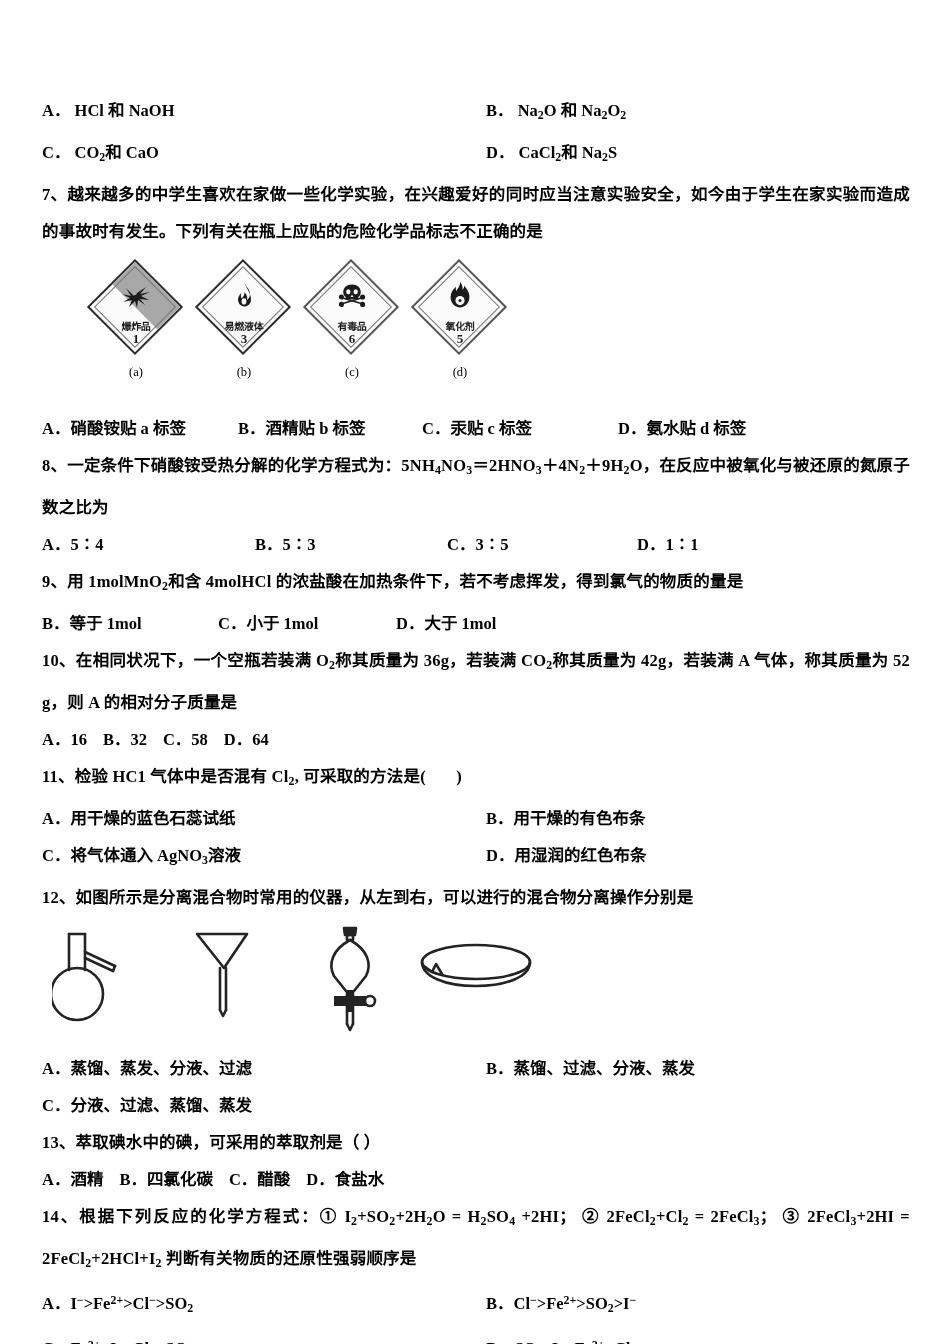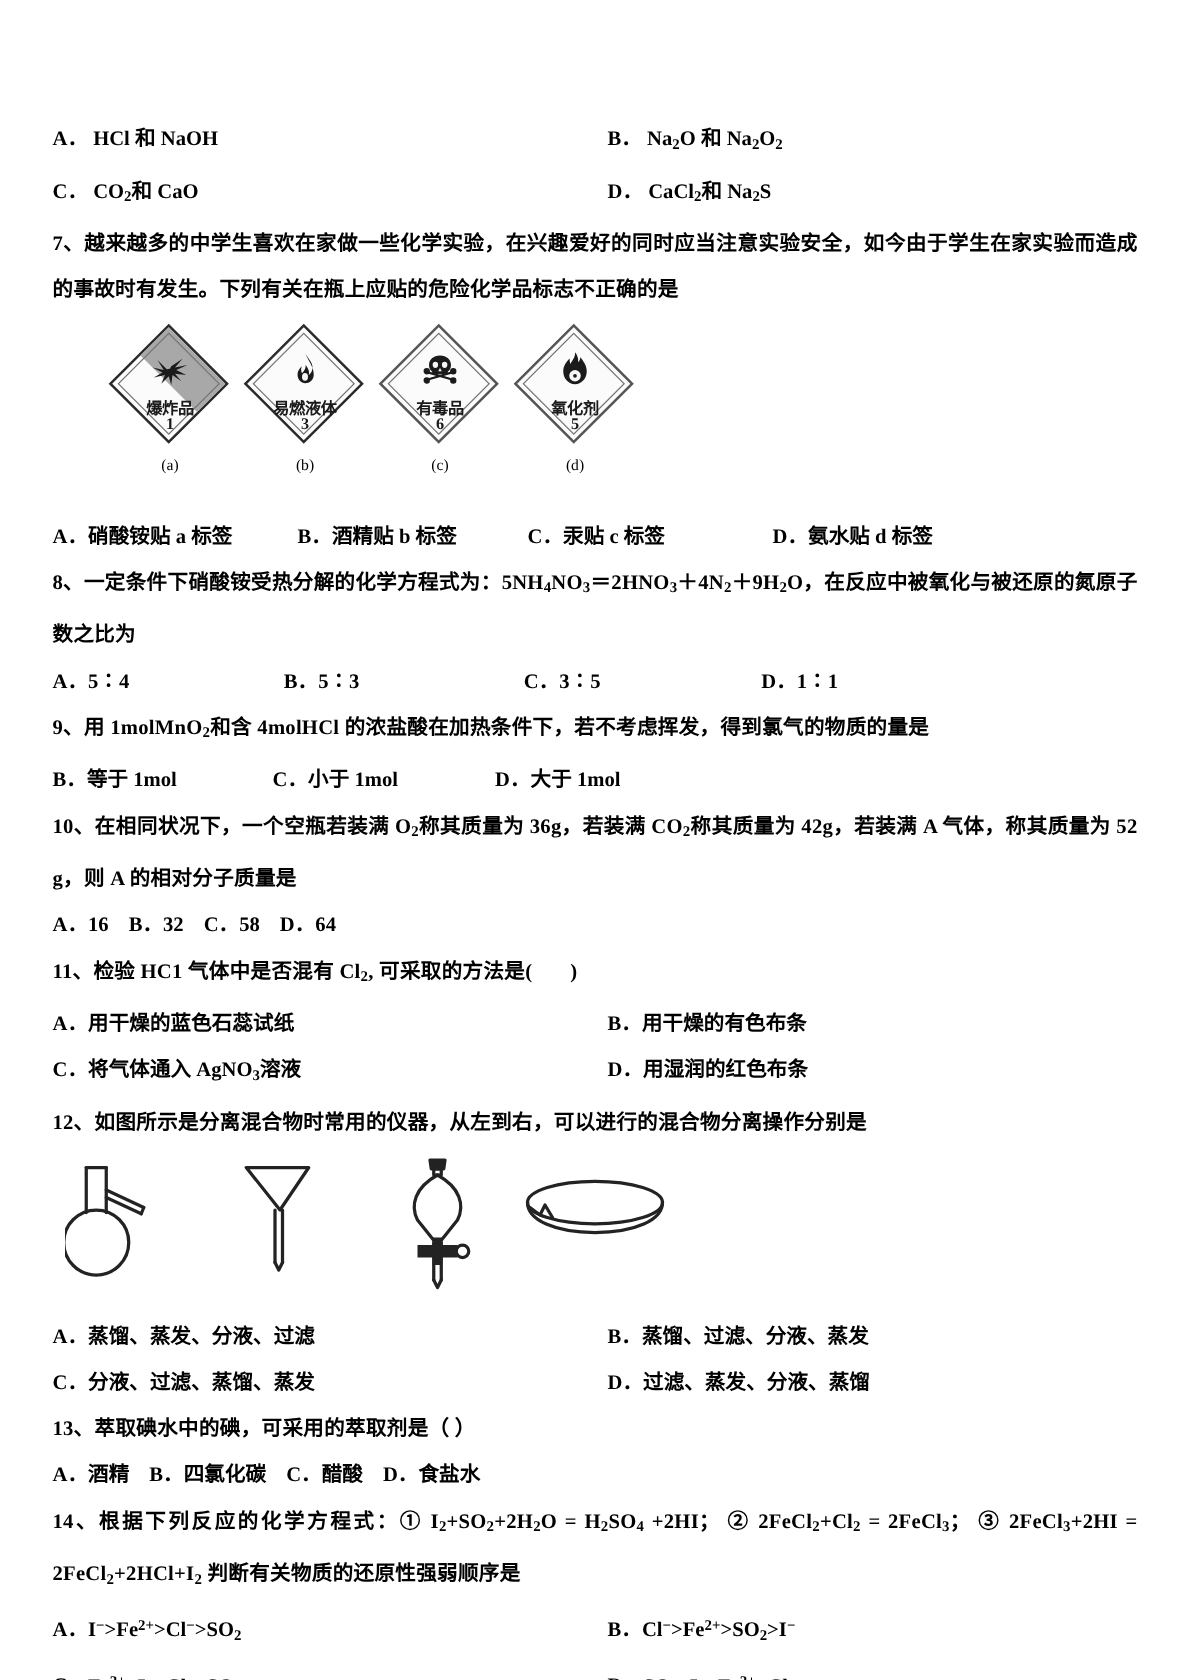--- a/index.html
+++ b/index.html
@@ -59,21 +59,21 @@
   .spacer-14 { height: 14px; }
 
   
   .opt-quad {
     display: flex;
     font-size: 16.5px;
     line-height: 37px;
     font-weight: 700;
   }
   .opt-quad .q1 { flex: 0 0 185px; }
-  .opt-quad .q2 { flex: 0 0 192px; }
+  .opt-quad .q2 { flex: 0 0 192px; margin-left: 28px; }
   .opt-quad .q3 { flex: 0 0 190px; }
   .opt-quad .q4 { flex: 0 0 auto; }
 
   .opt-q7 {
     display: flex;
     font-size: 16.5px;
     line-height: 37px;
     font-weight: 700;
   }
   .opt-q7 .s1 { flex: 0 0 196px; }
@@ -157,21 +157,21 @@
     pointer-events: none;
   }
   .hz-glyph {
     height: 34px;
     display: flex;
     align-items: flex-end;
     justify-content: center;
     margin-top: 6px;
   }
   .hz-name {
-    font-size: 13px;
+    font-size: 10px;
     font-weight: 700;
     line-height: 11px;
     letter-spacing: -0.3px;
     color: #1a1a1a;
     margin-top: 12px;
   }
   .hz-num {
     font-size: 13px;
     font-weight: 700;
     line-height: 14px;
@@ -472,23 +472,20 @@
         <span>A．</span><span>蒸馏、蒸发、分液、过滤</span>
       </div>
       <div class="col right">
         <span>B．</span><span>蒸馏、过滤、分液、蒸发</span>
       </div>
     </div>
     <div class="opt-row">
       <div class="col">
         <span>C．</span><span>分液、过滤、蒸馏、蒸发</span>
       </div>
-      <div class="col right">
-        <span>D．</span><span>过滤、蒸发、分液、蒸馏</span>
-      </div>
     </div>
 
     <div class="qline">
       <span>13、</span><span>萃取碘水中的碘，可采用的萃取剂是（        ）</span>
     </div>
 
     <div class="opt-compact">
       <span><span>A．</span><span>酒精</span></span><span class="gap"></span><span><span>B．</span><span>四氯化碳</span></span><span class="gap"></span><span><span>C．</span><span>醋酸</span></span><span class="gap"></span><span><span>D．</span><span>食盐水</span></span>
     </div>
 

